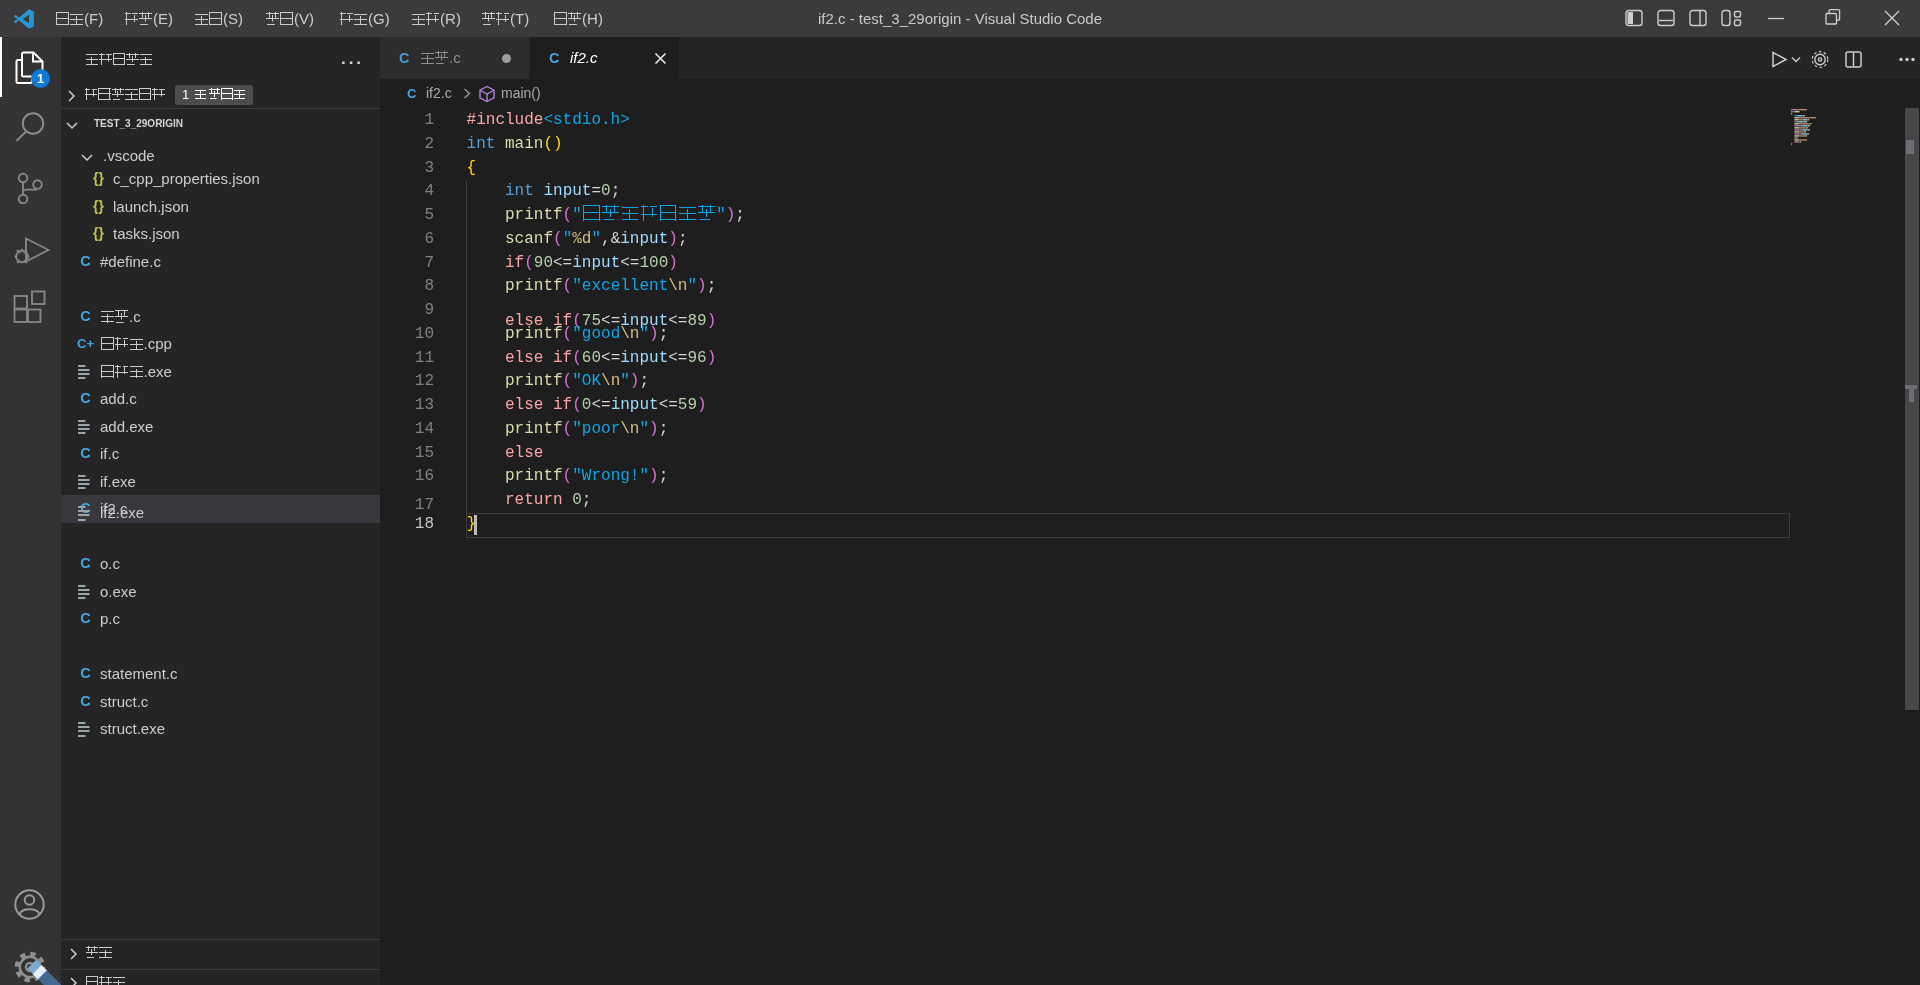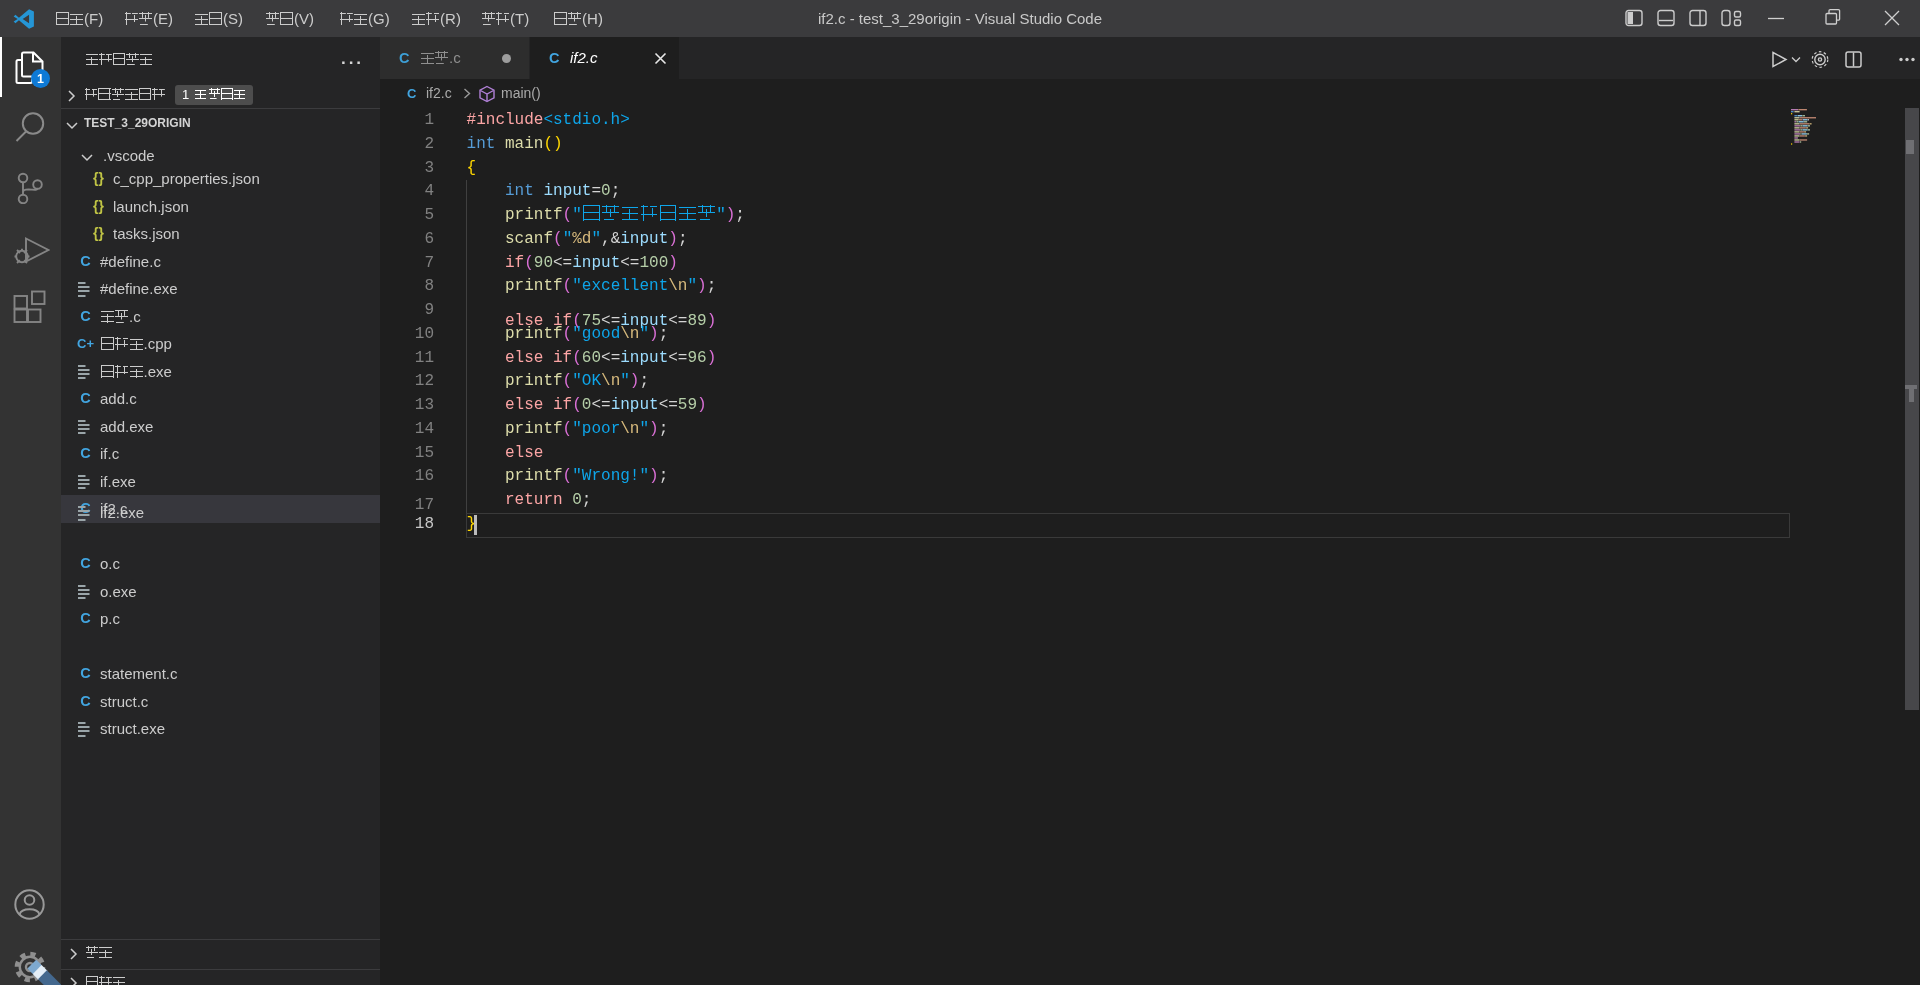--- a/index.html
+++ b/index.html
@@ -146,21 +146,21 @@
         <path d="M2 1 L7 6 L2 11" fill="none" stroke="#cccccc" stroke-width="1.5"></path>
       </svg>
  <span class="shead" style="left:23px;top:0;line-height:27px;font-size:14px"><span class="cj g3"></span><span class="cj g1"></span><span class="cj g4"></span><span class="cj g2"></span><span class="cj g1"></span><span class="cj g3"></span></span>
  <span style="position:absolute;left:114px;top:3.5px;height:20px;line-height:20px;padding:0 7px;background:#4d4d4d;border-radius:3px;color:#ffffff;font-size:13px">1 <span class="cj g2" style="margin:0 2px"></span><span class="cj g4"></span><span class="cj g1"></span><span class="cj g2"></span></span>
 </div>
 <div class="sep" style="top:71px"></div>
 <div class="row" style="top:73px;font-weight:700">
  <svg class="chev" style="left:5px;top:11px" width="12" height="9" viewBox="0 0 12 9">
         <path d="M1 2 L6 7 L11 2" fill="none" stroke="#cccccc" stroke-width="1.5"></path>
       </svg>
- <span style="position:absolute;left:23px;font-size:12px;color:#d4d4d4">TEST_3_29ORIGIN</span>
+ <span style="position:absolute;left:33px;font-size:10px;color:#d4d4d4">TEST_3_29ORIGIN</span>
 </div>
 <div class="row" style="top:105px">
  <svg class="chev" style="left:20px;top:11px" width="12" height="9" viewBox="0 0 12 9">
         <path d="M1 2 L6 7 L11 2" fill="none" stroke="#cccccc" stroke-width="1.5"></path>
       </svg>
  <span class="tx2" style="left:42px">.vscode</span>
 </div>
 <div class="row" style="top:128px">
       <span class="ic3 jic">{}</span>
       <span class="tx3">c_cpp_properties.json</span>
@@ -169,24 +169,20 @@
       <span class="ic3 jic">{}</span>
       <span class="tx3">launch.json</span>
     </div>
 <div class="row" style="top:183px">
       <span class="ic3 jic">{}</span>
       <span class="tx3">tasks.json</span>
     </div>
 <div class="row" style="top:210.5px">
       <span class="ic2 cic">C</span>
       <span class="tx2">#define.c</span>
-    </div>
-<div class="row" style="top:238px">
-      <span class="exeic" style="left:17px"></span>
-      <span class="tx2">#define.exe</span>
     </div>
 <div class="row" style="top:265.5px">
       <span class="ic2 cic">C</span>
       <span class="tx2"><span class="cj g2"></span><span class="cj g4"></span>.c</span>
     </div>
 <div class="row" style="top:293px">
       <span class="ic2 cic" style="font-size:13px">C+</span>
       <span class="tx2"><span class="cj g1"></span><span class="cj g3"></span><span class="cj g2"></span>.cpp</span>
     </div>
 <div class="row" style="top:320.5px">

